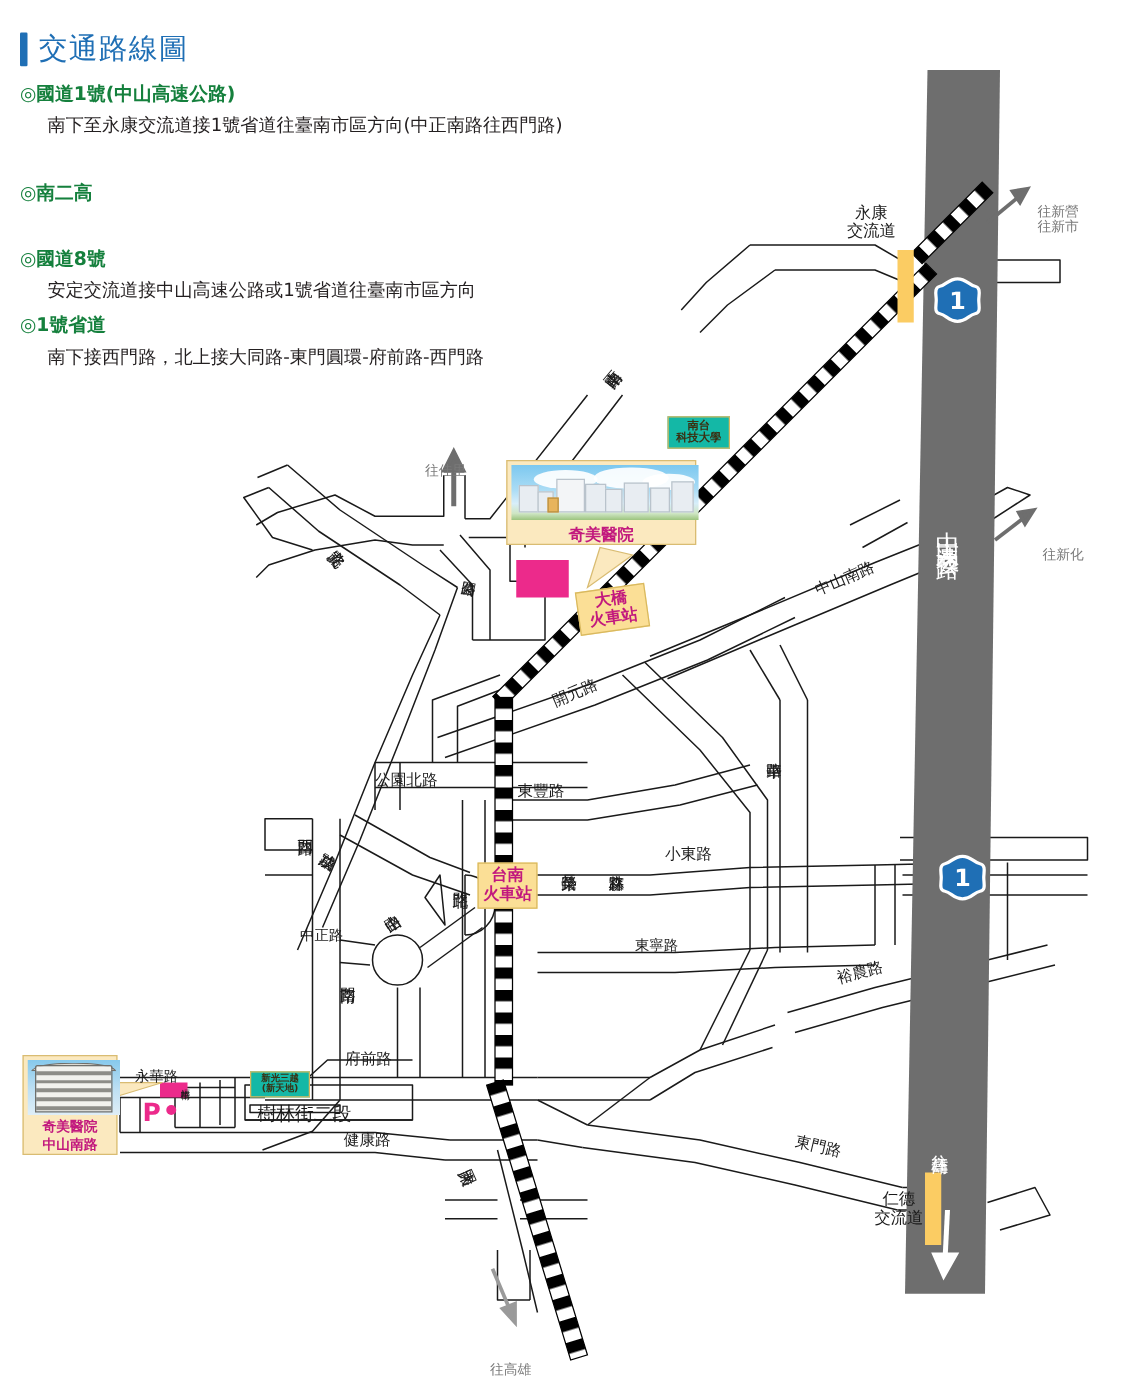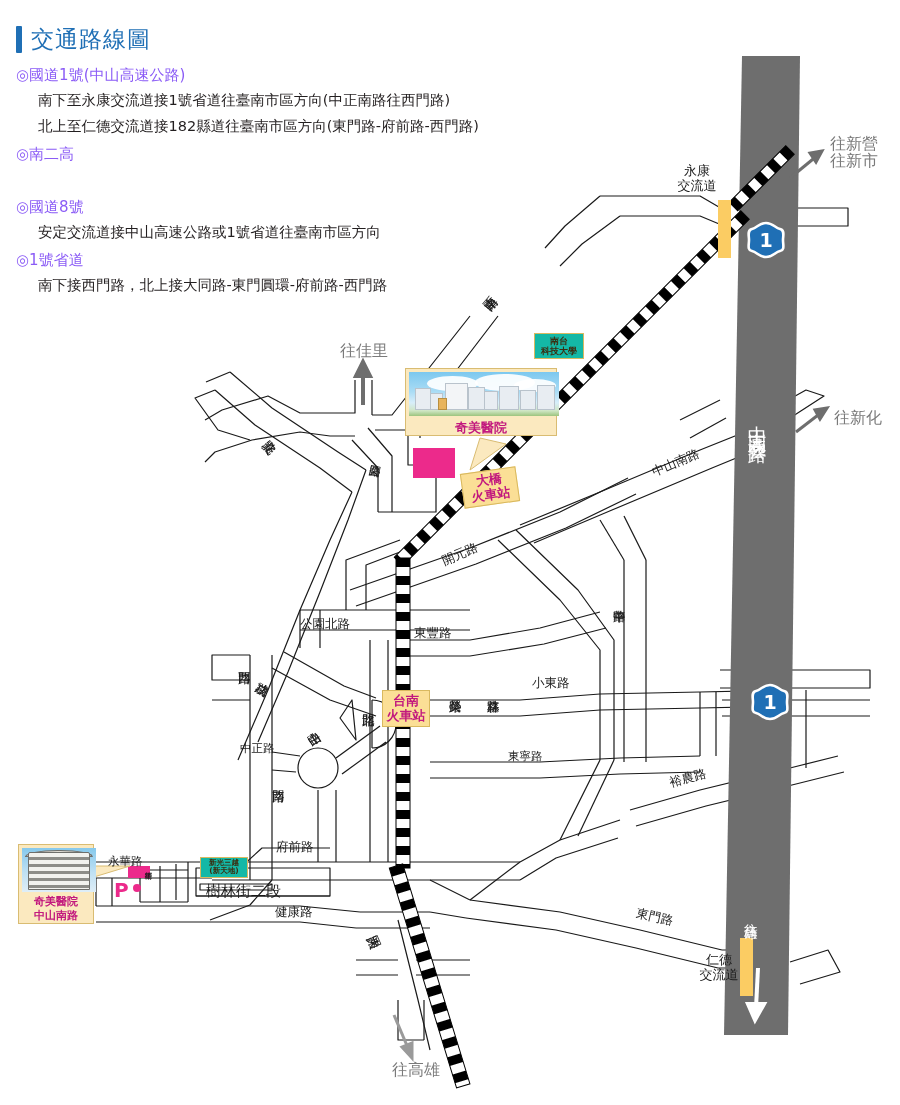--- a/index.html
+++ b/index.html
@@ -6,32 +6,32 @@
   body{
     width:900px;height:1105px;position:relative;overflow:hidden;
     font-family:"DejaVu Sans","Liberation Sans",sans-serif;
     color:#231f20;
   }
   
   #header{position:absolute;left:0;top:0;width:816px;height:310px;}
   #title-row{position:absolute;left:16px;top:26px;display:flex;align-items:center;gap:9px;}
   #title-bar{width:6px;height:27px;background:#1f6fb5;border-radius:1px;}
   #title-text{font-size:23px;color:#1f6fb5;letter-spacing:1px;line-height:1;}
-  .legend-head{position:absolute;font-size:15px;color:#8b5cf6;font-weight:normal;letter-spacing:0px;white-space:nowrap;}
+  .legend-head{position:absolute;font-size:15px;color:#15803d;font-weight:bold;letter-spacing:0px;white-space:nowrap;}
   .legend-body{position:absolute;font-size:14.5px;color:#231f20;white-space:nowrap;letter-spacing:0px;}
 
   
   #map{position:absolute;left:0;top:0;width:900px;height:1105px;}
   #map svg{position:absolute;left:0;top:0;}
 
   
   .lbl{position:absolute;white-space:nowrap;line-height:1.06;}
   .road{font-size:12.5px;color:#1a1a1a;}
   .road-v{font-size:12.5px;color:#1a1a1a;writing-mode:vertical-rl;text-orientation:upright;letter-spacing:0px;}
-  .gray-lbl{font-size:16px;color:#7a7a7a;text-align:center;}
+  .gray-lbl{font-size:11px;color:#7a7a7a;text-align:center;margin-top:28px;}
   .hw-name{writing-mode:vertical-rl;text-orientation:upright;color:#ffffff;font-size:19px;letter-spacing:4px;}
   .ic-lbl{font-size:13px;color:#1a1a1a;text-align:center;line-height:1.18;}
   .hw-dir{writing-mode:vertical-rl;text-orientation:upright;color:#ffffff;font-size:13.5px;letter-spacing:2px;text-align:center;}
 
   
   .tag{position:absolute;background:#fbdf96;border:1px solid #d9b95f;color:#c2197e;font-weight:bold;text-align:center;line-height:1.12;}
   .tag.small{font-size:9px;color:#3a2f12;background:#14b8a6;border-color:#d8b960;font-weight:bold;}
   .tag.station{font-size:13px;color:#c2197e;}
 
   
@@ -58,21 +58,20 @@
 <body>
 
 <div id="header">
   <div id="title-row">
     <div id="title-bar"></div>
     <div id="title-text">交通路線圖</div>
   </div>
 
   <div class="legend-head" style="left:16px;top:66px;">◎國道1號(中山高速公路)</div>
   <div class="legend-body" style="left:38px;top:91px;">南下至永康交流道接1號省道往臺南市區方向(中正南路往西門路)</div>
-  <div class="legend-body" style="left:38px;top:117px;">北上至仁德交流道接182縣道往臺南市區方向(東門路-府前路-西門路)</div>
 
   <div class="legend-head" style="left:16px;top:145px;">◎南二高</div>
 
   <div class="legend-head" style="left:16px;top:198px;">◎國道8號</div>
   <div class="legend-body" style="left:38px;top:223px;">安定交流道接中山高速公路或1號省道往臺南市區方向</div>
 
   <div class="legend-head" style="left:16px;top:251px;">◎1號省道</div>
   <div class="legend-body" style="left:38px;top:276px;">南下接西門路，北上接大同路-東門圓環-府前路-西門路</div>
 </div>
 

